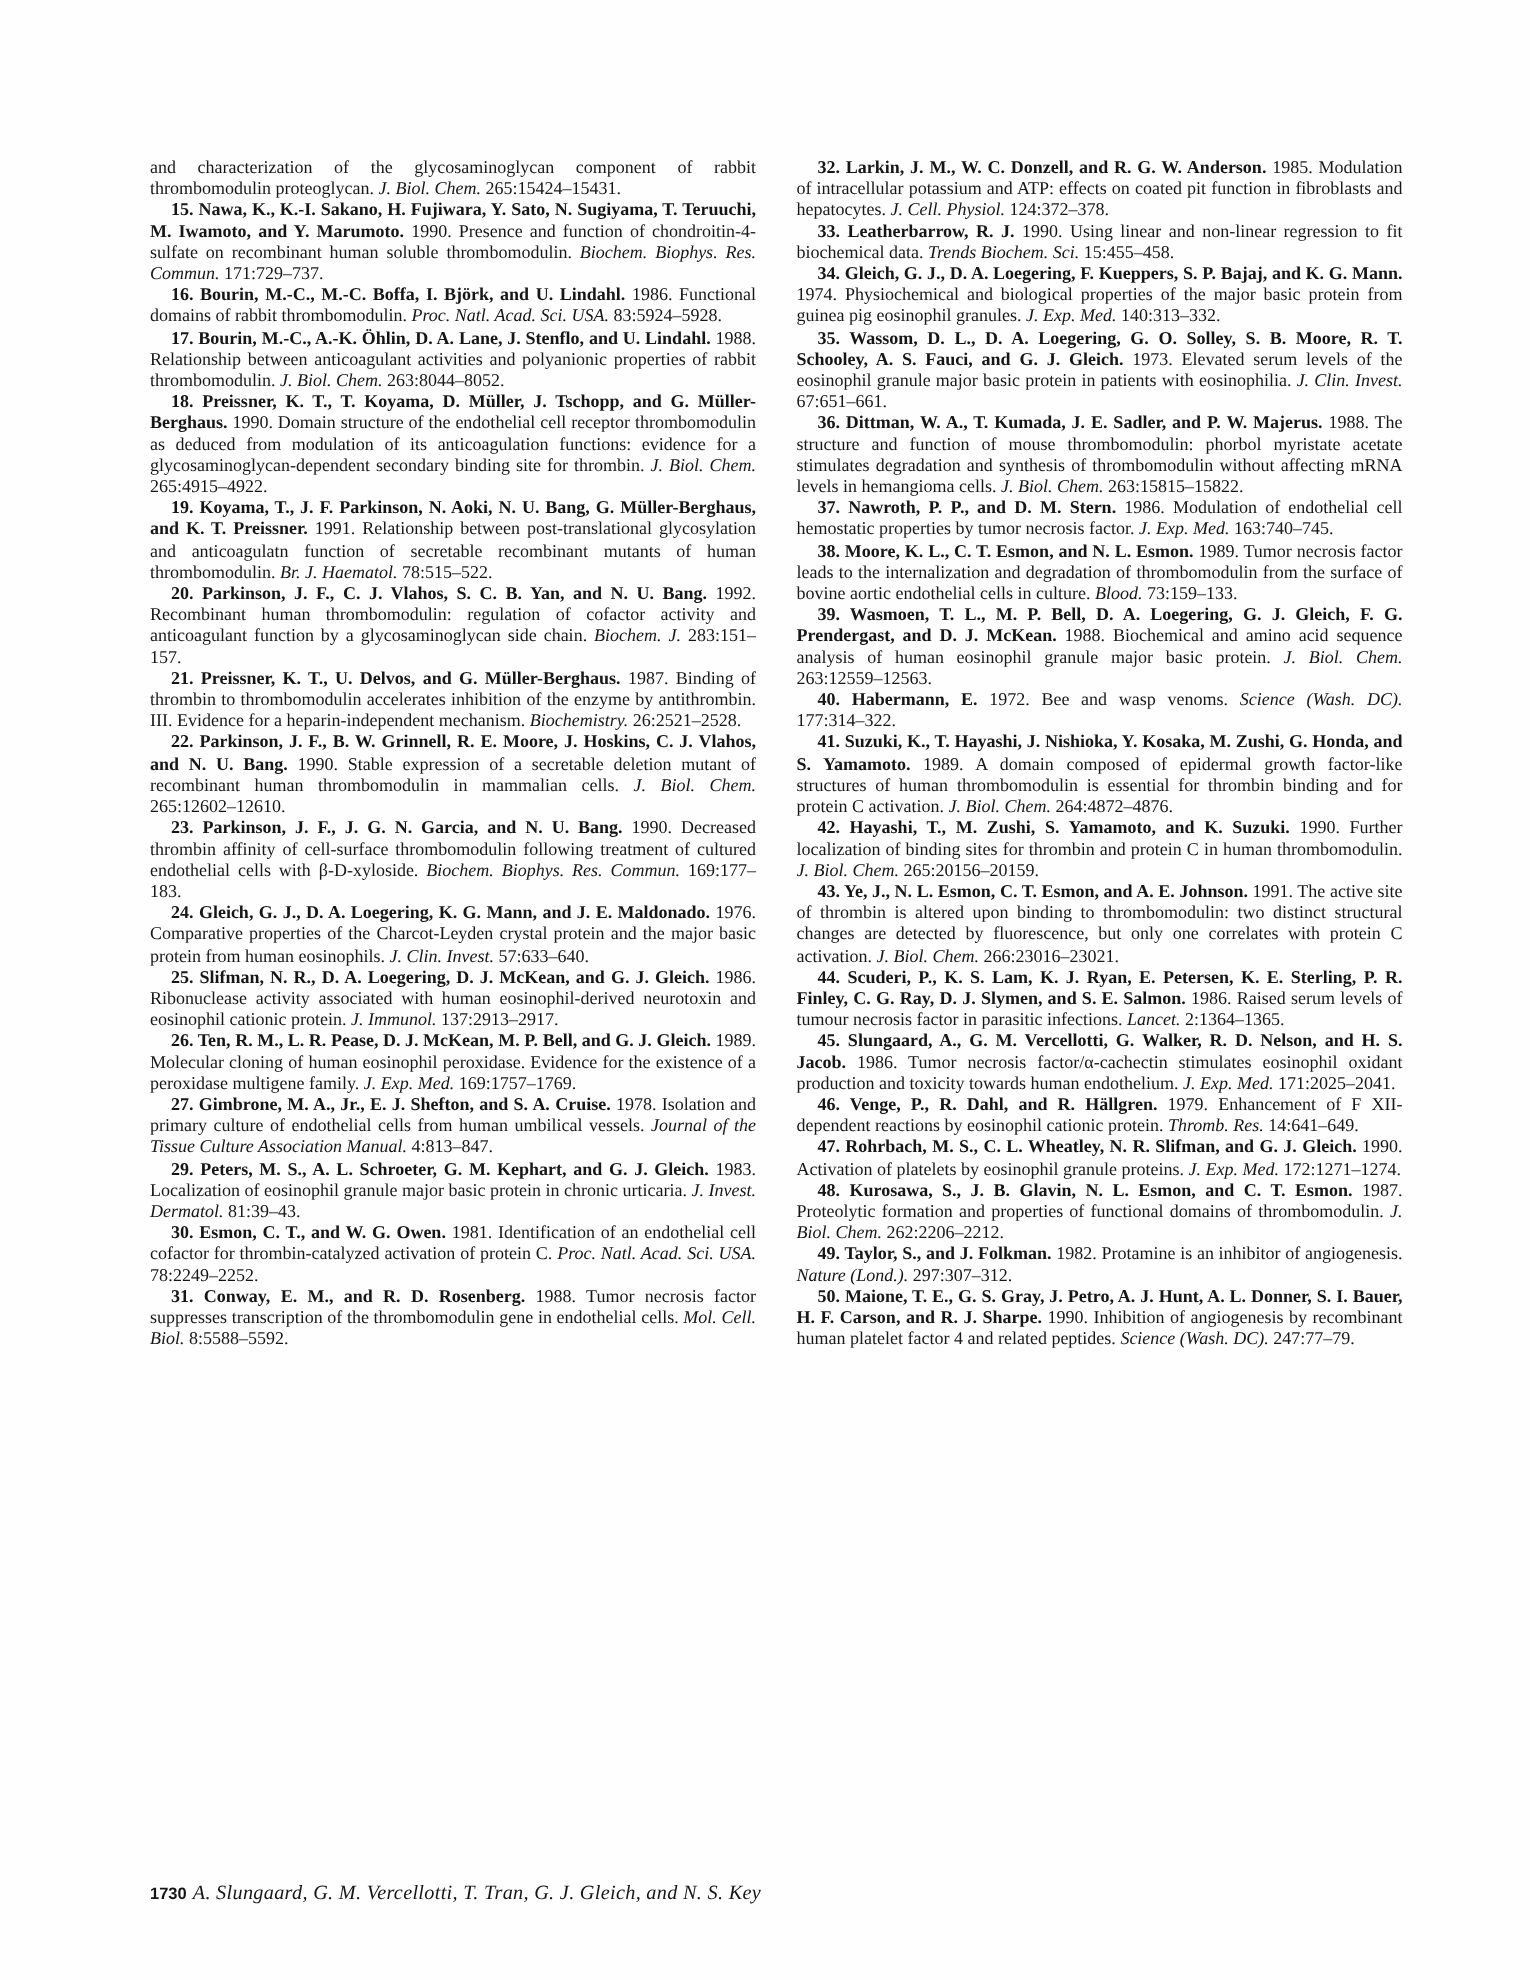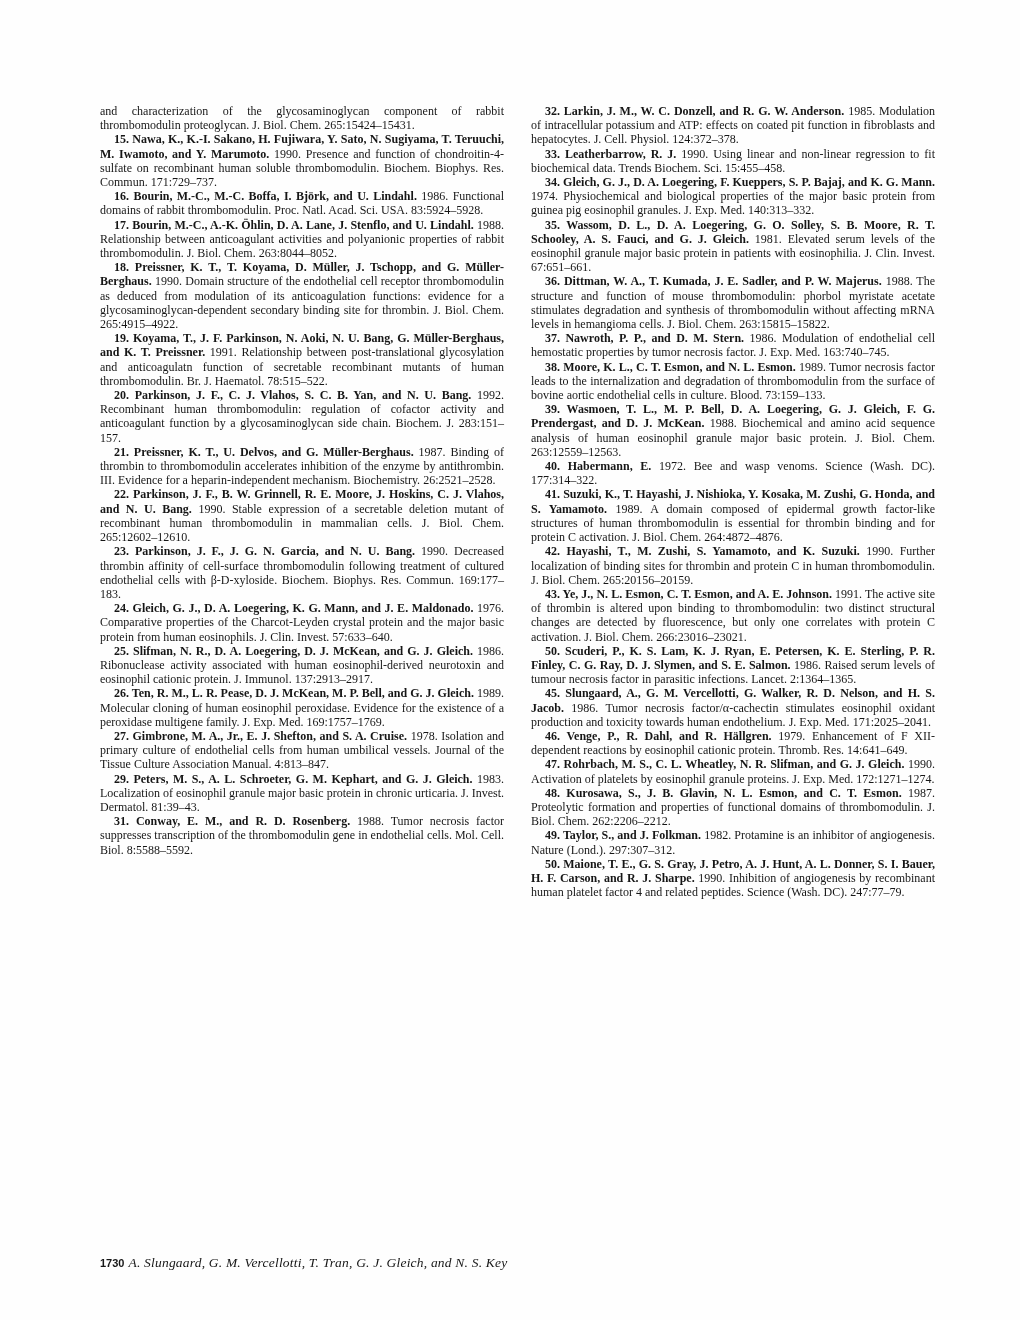--- a/index.html
+++ b/index.html
@@ -20,21 +20,21 @@
     width: 404px;
     font-size: 12px;
     line-height: 14.2px;
     text-align: justify;
   }
   .col-left  { left: 100px; }
   .col-right { left: 531px; }
   p.ref { text-indent: 14px; }
   p.ref.cont { text-indent: 0; }
   p.ref .seg-b { font-weight: bold; }
-  p.ref .seg-i { }
+  p.ref .seg-i { font-style: italic; }
   .footer {
     position: absolute;
     left: 100px;
     top: 1253px;
     width: 820px;
     white-space: nowrap;
   }
   .footer .pagenum {
     font-family: Liberation Sans, sans-serif;
     font-weight: bold;
@@ -62,37 +62,38 @@
       <p class="ref"><span class="seg-b">19. Koyama, T., J. F. Parkinson, N. Aoki, N. U. Bang, G. Müller-Berghaus, and K. T. Preissner.</span><span class="seg-r"> 1991. Relationship between post-translational glycosylation and anticoagulatn function of secretable recombinant mutants of human thrombomodulin. </span><span class="seg-i">Br. J. Haematol.</span><span class="seg-r"> 78:515–522.</span></p>
       <p class="ref"><span class="seg-b">20. Parkinson, J. F., C. J. Vlahos, S. C. B. Yan, and N. U. Bang.</span><span class="seg-r"> 1992. Recombinant human thrombomodulin: regulation of cofactor activity and anticoagulant function by a glycosaminoglycan side chain. </span><span class="seg-i">Biochem. J.</span><span class="seg-r"> 283:151–157.</span></p>
       <p class="ref"><span class="seg-b">21. Preissner, K. T., U. Delvos, and G. Müller-Berghaus.</span><span class="seg-r"> 1987. Binding of thrombin to thrombomodulin accelerates inhibition of the enzyme by antithrombin. III. Evidence for a heparin-independent mechanism. </span><span class="seg-i">Biochemistry.</span><span class="seg-r"> 26:2521–2528.</span></p>
       <p class="ref"><span class="seg-b">22. Parkinson, J. F., B. W. Grinnell, R. E. Moore, J. Hoskins, C. J. Vlahos, and N. U. Bang.</span><span class="seg-r"> 1990. Stable expression of a secretable deletion mutant of recombinant human thrombomodulin in mammalian cells. </span><span class="seg-i">J. Biol. Chem.</span><span class="seg-r"> 265:12602–12610.</span></p>
       <p class="ref"><span class="seg-b">23. Parkinson, J. F., J. G. N. Garcia, and N. U. Bang.</span><span class="seg-r"> 1990. Decreased thrombin affinity of cell-surface thrombomodulin following treatment of cultured endothelial cells with β-D-xyloside. </span><span class="seg-i">Biochem. Biophys. Res. Commun.</span><span class="seg-r"> 169:177–183.</span></p>
       <p class="ref"><span class="seg-b">24. Gleich, G. J., D. A. Loegering, K. G. Mann, and J. E. Maldonado.</span><span class="seg-r"> 1976. Comparative properties of the Charcot-Leyden crystal protein and the major basic protein from human eosinophils. </span><span class="seg-i">J. Clin. Invest.</span><span class="seg-r"> 57:633–640.</span></p>
       <p class="ref"><span class="seg-b">25. Slifman, N. R., D. A. Loegering, D. J. McKean, and G. J. Gleich.</span><span class="seg-r"> 1986. Ribonuclease activity associated with human eosinophil-derived neurotoxin and eosinophil cationic protein. </span><span class="seg-i">J. Immunol.</span><span class="seg-r"> 137:2913–2917.</span></p>
       <p class="ref"><span class="seg-b">26. Ten, R. M., L. R. Pease, D. J. McKean, M. P. Bell, and G. J. Gleich.</span><span class="seg-r"> 1989. Molecular cloning of human eosinophil peroxidase. Evidence for the existence of a peroxidase multigene family. </span><span class="seg-i">J. Exp. Med.</span><span class="seg-r"> 169:1757–1769.</span></p>
       <p class="ref"><span class="seg-b">27. Gimbrone, M. A., Jr., E. J. Shefton, and S. A. Cruise.</span><span class="seg-r"> 1978. Isolation and primary culture of endothelial cells from human umbilical vessels. </span><span class="seg-i">Journal of the Tissue Culture Association Manual.</span><span class="seg-r"> 4:813–847.</span></p>
       <p class="ref"><span class="seg-b">29. Peters, M. S., A. L. Schroeter, G. M. Kephart, and G. J. Gleich.</span><span class="seg-r"> 1983. Localization of eosinophil granule major basic protein in chronic urticaria. </span><span class="seg-i">J. Invest. Dermatol.</span><span class="seg-r"> 81:39–43.</span></p>
+      <p class="ref"><span class="seg-b">30. Esmon, C. T., and W. G. Owen.</span><span class="seg-r"> 1981. Identification of an endothelial cell cofactor for thrombin-catalyzed activation of protein C. </span><span class="seg-i">Proc. Natl. Acad. Sci. USA.</span><span class="seg-r"> 78:2249–2252.</span></p>
       <p class="ref"><span class="seg-b">31. Conway, E. M., and R. D. Rosenberg.</span><span class="seg-r"> 1988. Tumor necrosis factor suppresses transcription of the thrombomodulin gene in endothelial cells. </span><span class="seg-i">Mol. Cell. Biol.</span><span class="seg-r"> 8:5588–5592.</span></p>
     </div>
 
   <div class="col col-right">
       <p class="ref"><span class="seg-b">32. Larkin, J. M., W. C. Donzell, and R. G. W. Anderson.</span><span class="seg-r"> 1985. Modulation of intracellular potassium and ATP: effects on coated pit function in fibroblasts and hepatocytes. </span><span class="seg-i">J. Cell. Physiol.</span><span class="seg-r"> 124:372–378.</span></p>
       <p class="ref"><span class="seg-b">33. Leatherbarrow, R. J.</span><span class="seg-r"> 1990. Using linear and non-linear regression to fit biochemical data. </span><span class="seg-i">Trends Biochem. Sci.</span><span class="seg-r"> 15:455–458.</span></p>
       <p class="ref"><span class="seg-b">34. Gleich, G. J., D. A. Loegering, F. Kueppers, S. P. Bajaj, and K. G. Mann.</span><span class="seg-r"> 1974. Physiochemical and biological properties of the major basic protein from guinea pig eosinophil granules. </span><span class="seg-i">J. Exp. Med.</span><span class="seg-r"> 140:313–332.</span></p>
-      <p class="ref"><span class="seg-b">35. Wassom, D. L., D. A. Loegering, G. O. Solley, S. B. Moore, R. T. Schooley, A. S. Fauci, and G. J. Gleich.</span><span class="seg-r"> 1981. Elevated serum levels of the eosinophil granule major basic protein in patients with eosinophilia. </span><span class="seg-i">J. Clin. Invest.</span><span class="seg-r"> 67:651–661.</span></p>
+      <p class="ref"><span class="seg-b">35. Wassom, D. L., D. A. Loegering, G. O. Solley, S. B. Moore, R. T. Schooley, A. S. Fauci, and G. J. Gleich.</span><span class="seg-r"> 1973. Elevated serum levels of the eosinophil granule major basic protein in patients with eosinophilia. </span><span class="seg-i">J. Clin. Invest.</span><span class="seg-r"> 67:651–661.</span></p>
       <p class="ref"><span class="seg-b">36. Dittman, W. A., T. Kumada, J. E. Sadler, and P. W. Majerus.</span><span class="seg-r"> 1988. The structure and function of mouse thrombomodulin: phorbol myristate acetate stimulates degradation and synthesis of thrombomodulin without affecting mRNA levels in hemangioma cells. </span><span class="seg-i">J. Biol. Chem.</span><span class="seg-r"> 263:15815–15822.</span></p>
       <p class="ref"><span class="seg-b">37. Nawroth, P. P., and D. M. Stern.</span><span class="seg-r"> 1986. Modulation of endothelial cell hemostatic properties by tumor necrosis factor. </span><span class="seg-i">J. Exp. Med.</span><span class="seg-r"> 163:740–745.</span></p>
       <p class="ref"><span class="seg-b">38. Moore, K. L., C. T. Esmon, and N. L. Esmon.</span><span class="seg-r"> 1989. Tumor necrosis factor leads to the internalization and degradation of thrombomodulin from the surface of bovine aortic endothelial cells in culture. </span><span class="seg-i">Blood.</span><span class="seg-r"> 73:159–133.</span></p>
       <p class="ref"><span class="seg-b">39. Wasmoen, T. L., M. P. Bell, D. A. Loegering, G. J. Gleich, F. G. Prendergast, and D. J. McKean.</span><span class="seg-r"> 1988. Biochemical and amino acid sequence analysis of human eosinophil granule major basic protein. </span><span class="seg-i">J. Biol. Chem.</span><span class="seg-r"> 263:12559–12563.</span></p>
       <p class="ref"><span class="seg-b">40. Habermann, E.</span><span class="seg-r"> 1972. Bee and wasp venoms. </span><span class="seg-i">Science (Wash. DC).</span><span class="seg-r"> 177:314–322.</span></p>
       <p class="ref"><span class="seg-b">41. Suzuki, K., T. Hayashi, J. Nishioka, Y. Kosaka, M. Zushi, G. Honda, and S. Yamamoto.</span><span class="seg-r"> 1989. A domain composed of epidermal growth factor-like structures of human thrombomodulin is essential for thrombin binding and for protein C activation. </span><span class="seg-i">J. Biol. Chem.</span><span class="seg-r"> 264:4872–4876.</span></p>
       <p class="ref"><span class="seg-b">42. Hayashi, T., M. Zushi, S. Yamamoto, and K. Suzuki.</span><span class="seg-r"> 1990. Further localization of binding sites for thrombin and protein C in human thrombomodulin. </span><span class="seg-i">J. Biol. Chem.</span><span class="seg-r"> 265:20156–20159.</span></p>
       <p class="ref"><span class="seg-b">43. Ye, J., N. L. Esmon, C. T. Esmon, and A. E. Johnson.</span><span class="seg-r"> 1991. The active site of thrombin is altered upon binding to thrombomodulin: two distinct structural changes are detected by fluorescence, but only one correlates with protein C activation. </span><span class="seg-i">J. Biol. Chem.</span><span class="seg-r"> 266:23016–23021.</span></p>
-      <p class="ref"><span class="seg-b">50. Scuderi, P., K. S. Lam, K. J. Ryan, E. Petersen, K. E. Sterling, P. R. Finley, C. G. Ray, D. J. Slymen, and S. E. Salmon.</span><span class="seg-r"> 1986. Raised serum levels of tumour necrosis factor in parasitic infections. </span><span class="seg-i">Lancet.</span><span class="seg-r"> 2:1364–1365.</span></p>
+      <p class="ref"><span class="seg-b">44. Scuderi, P., K. S. Lam, K. J. Ryan, E. Petersen, K. E. Sterling, P. R. Finley, C. G. Ray, D. J. Slymen, and S. E. Salmon.</span><span class="seg-r"> 1986. Raised serum levels of tumour necrosis factor in parasitic infections. </span><span class="seg-i">Lancet.</span><span class="seg-r"> 2:1364–1365.</span></p>
       <p class="ref"><span class="seg-b">45. Slungaard, A., G. M. Vercellotti, G. Walker, R. D. Nelson, and H. S. Jacob.</span><span class="seg-r"> 1986. Tumor necrosis factor/α-cachectin stimulates eosinophil oxidant production and toxicity towards human endothelium. </span><span class="seg-i">J. Exp. Med.</span><span class="seg-r"> 171:2025–2041.</span></p>
       <p class="ref"><span class="seg-b">46. Venge, P., R. Dahl, and R. Hällgren.</span><span class="seg-r"> 1979. Enhancement of F XII-dependent reactions by eosinophil cationic protein. </span><span class="seg-i">Thromb. Res.</span><span class="seg-r"> 14:641–649.</span></p>
       <p class="ref"><span class="seg-b">47. Rohrbach, M. S., C. L. Wheatley, N. R. Slifman, and G. J. Gleich.</span><span class="seg-r"> 1990. Activation of platelets by eosinophil granule proteins. </span><span class="seg-i">J. Exp. Med.</span><span class="seg-r"> 172:1271–1274.</span></p>
       <p class="ref"><span class="seg-b">48. Kurosawa, S., J. B. Glavin, N. L. Esmon, and C. T. Esmon.</span><span class="seg-r"> 1987. Proteolytic formation and properties of functional domains of thrombomodulin. </span><span class="seg-i">J. Biol. Chem.</span><span class="seg-r"> 262:2206–2212.</span></p>
       <p class="ref"><span class="seg-b">49. Taylor, S., and J. Folkman.</span><span class="seg-r"> 1982. Protamine is an inhibitor of angiogenesis. </span><span class="seg-i">Nature (Lond.).</span><span class="seg-r"> 297:307–312.</span></p>
       <p class="ref"><span class="seg-b">50. Maione, T. E., G. S. Gray, J. Petro, A. J. Hunt, A. L. Donner, S. I. Bauer, H. F. Carson, and R. J. Sharpe.</span><span class="seg-r"> 1990. Inhibition of angiogenesis by recombinant human platelet factor 4 and related peptides. </span><span class="seg-i">Science (Wash. DC).</span><span class="seg-r"> 247:77–79.</span></p>
     </div>
 
   <div class="footer">
     <span class="pagenum">1730</span>

